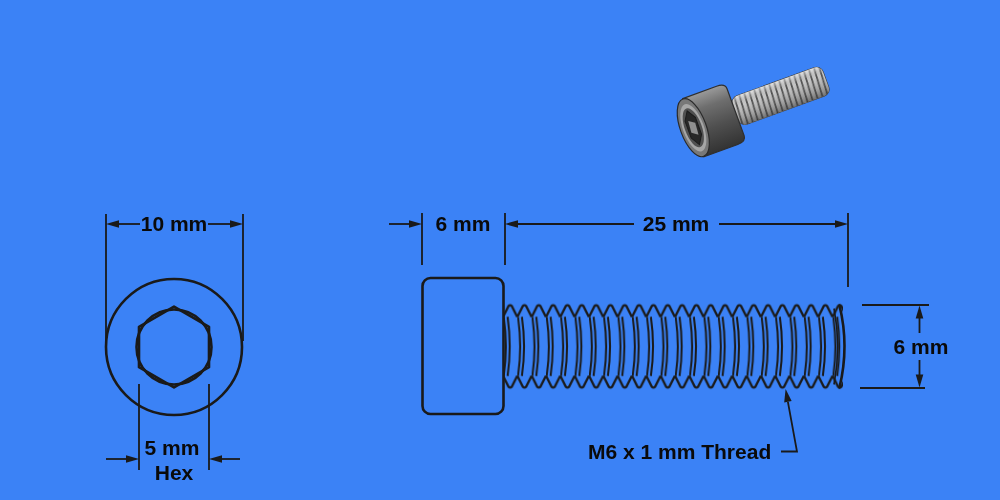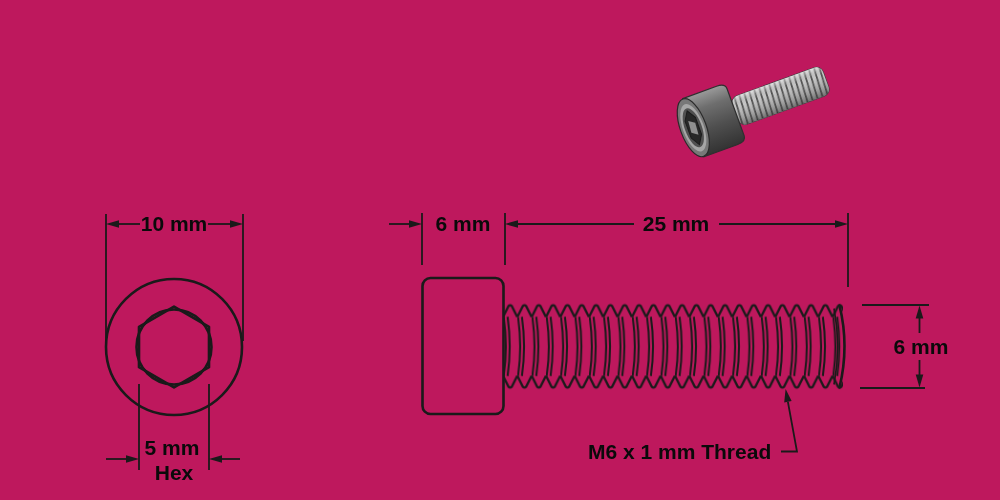--- a/index.html
+++ b/index.html
@@ -1,16 +1,16 @@
 <!DOCTYPE html>
 <html><head>
 <meta charset="utf-8">
 <style>
   html,body{margin:0;padding:0;background:#ffffff;}
-  .canvas{position:relative;width:1000px;height:500px;background:#be185d;overflow:hidden;
+  .canvas{position:relative;width:1000px;height:500px;background:#3b82f6;overflow:hidden;
           font-family:"Liberation Sans", sans-serif;}
   svg{display:block;width:1000px;height:500px;}
   .outline{stroke:#1a1a1a;stroke-width:2.6;fill:none;stroke-linejoin:round;stroke-linecap:round;}
   .dimline{stroke:#1a1a1a;stroke-width:1.8;fill:none;stroke-linecap:butt;}
   .arrow{fill:#1a1a1a;stroke:none;}
   text.dim{font-family:"Liberation Sans",sans-serif;font-size:21px;font-weight:bold;fill:#0a0a0a;}
   .thin{stroke:#1a1a1a;stroke-width:1.6;fill:none;}
 </style>
 </head>
 <body>

